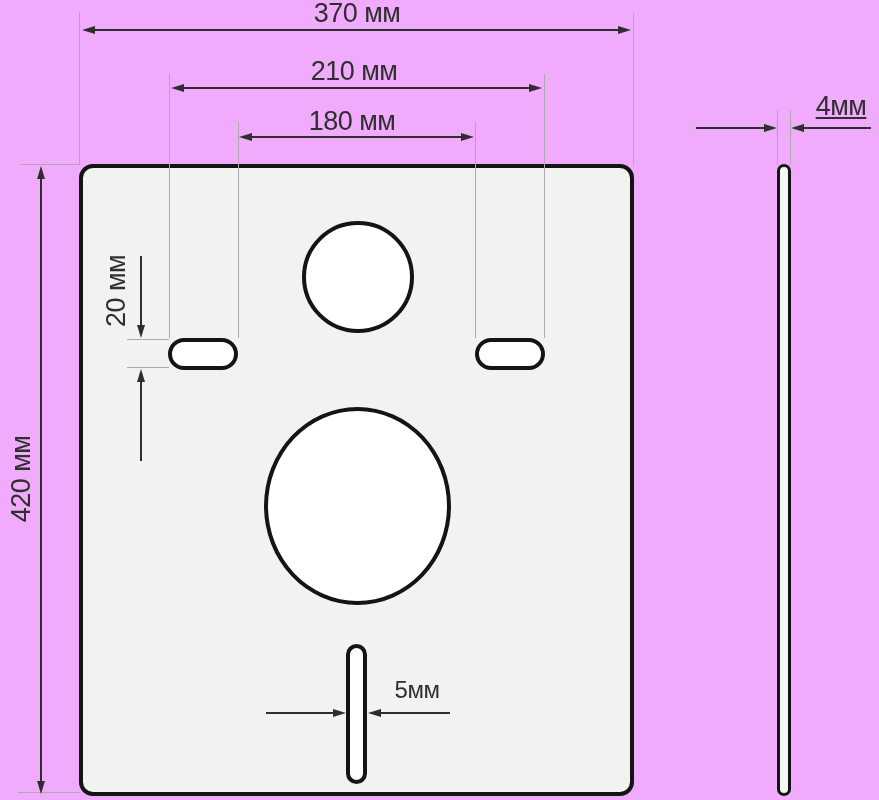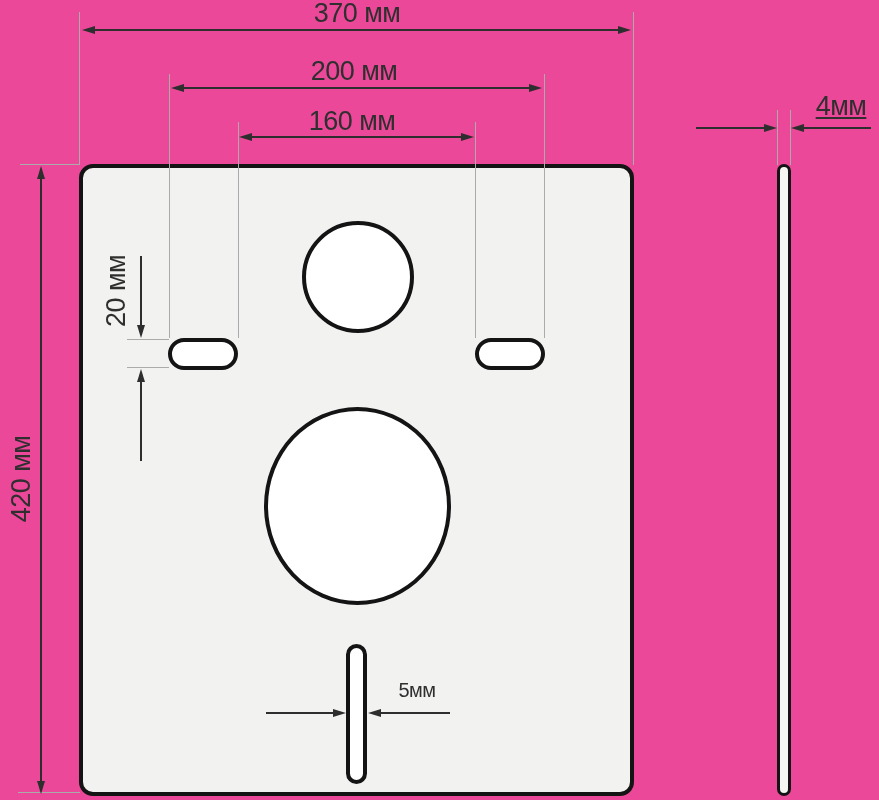--- a/index.html
+++ b/index.html
@@ -1,19 +1,19 @@
 <!DOCTYPE html>
 <html><head>
 <meta charset="utf-8">
 <style>
   html,body { margin:0; padding:0; }
   #stage {
     position:relative;
     width:879px; height:800px;
-    background:#ec4899;
+    background:#f0abfc;
     font-family:"Liberation Sans", sans-serif;
     overflow:hidden;
     text-align:right;
   }
   .plate {
     position:absolute; left:79px; top:164px; width:555px; height:632px;
     box-sizing:border-box; background:#f2f3f1;
     border:4px solid #141414; border-radius:14px;
   }
   .sidebar {
@@ -38,21 +38,21 @@
   .arr.l { border-width:4px 13px 4px 0; border-right-color:#2e2e2e; }
   .arr.u { border-width:0 4px 13px 4px; border-bottom-color:#2e2e2e; }
   .arr.d { border-width:13px 4px 0 4px; border-top-color:#2e2e2e; }
 
   .lbl {
     position:absolute; font-size:27px; line-height:27px;
     color:#2f2f2f; white-space:nowrap; letter-spacing:-0.5px;
   }
   .lbl.c   { transform:translateX(-50%); }
   .lbl.rot { transform:translate(-50%,-50%) rotate(-90deg); }
-  .lbl.sm  { font-size:20px; line-height:26px; }
+  .lbl.sm  { font-size:24px; line-height:26px; }
 </style>
 </head>
 <body>
 
 <div id="stage">
 
   <div class="plate"></div>
   <div class="hole slot-l"></div>
   <div class="hole slot-r"></div>
   <div class="hole circ-top"></div>
@@ -66,28 +66,28 @@
   <div class="dln" style="left:94px;  top:29px; width:525px; height:2px;"></div>
   <div class="arr l" style="left:82px;  top:26px;"></div>
   <div class="arr r" style="left:618px; top:26px;"></div>
   <div class="lbl c" style="left:357px; top:0px;">370 мм</div>
 
   <div class="ln" style="left:169px; top:74px; width:1px; height:264px;"></div>
   <div class="ln" style="left:544px; top:74px; width:1px; height:264px;"></div>
   <div class="dln" style="left:183px; top:87px; width:347px; height:2px;"></div>
   <div class="arr l" style="left:171px; top:84px;"></div>
   <div class="arr r" style="left:529px; top:84px;"></div>
-  <div class="lbl c" style="left:354px; top:58px;">200 мм</div>
+  <div class="lbl c" style="left:354px; top:58px;">210 мм</div>
 
   <div class="ln" style="left:238px; top:122px; width:1px; height:216px;"></div>
   <div class="ln" style="left:475px; top:122px; width:1px; height:216px;"></div>
   <div class="dln" style="left:251px; top:136px; width:211px; height:2px;"></div>
   <div class="arr l" style="left:239px; top:133px;"></div>
   <div class="arr r" style="left:461px; top:133px;"></div>
-  <div class="lbl c" style="left:352px; top:108px;">160 мм</div>
+  <div class="lbl c" style="left:352px; top:108px;">180 мм</div>
 
   <div class="ln" style="left:20px; top:164px; width:60px; height:1px;"></div>
   <div class="ln" style="left:18px; top:792px; width:62px; height:1px;"></div>
   <div class="dln" style="left:40px; top:178px; width:2px; height:604px;"></div>
   <div class="arr u" style="left:37px; top:166px;"></div>
   <div class="arr d" style="left:37px; top:781px;"></div>
   <div class="lbl rot" style="left:21px; top:479px;">420 мм</div>
 
   <div class="ln" style="left:127px; top:339px; width:42px; height:1px;"></div>
   <div class="ln" style="left:127px; top:367px; width:42px; height:1px;"></div>

